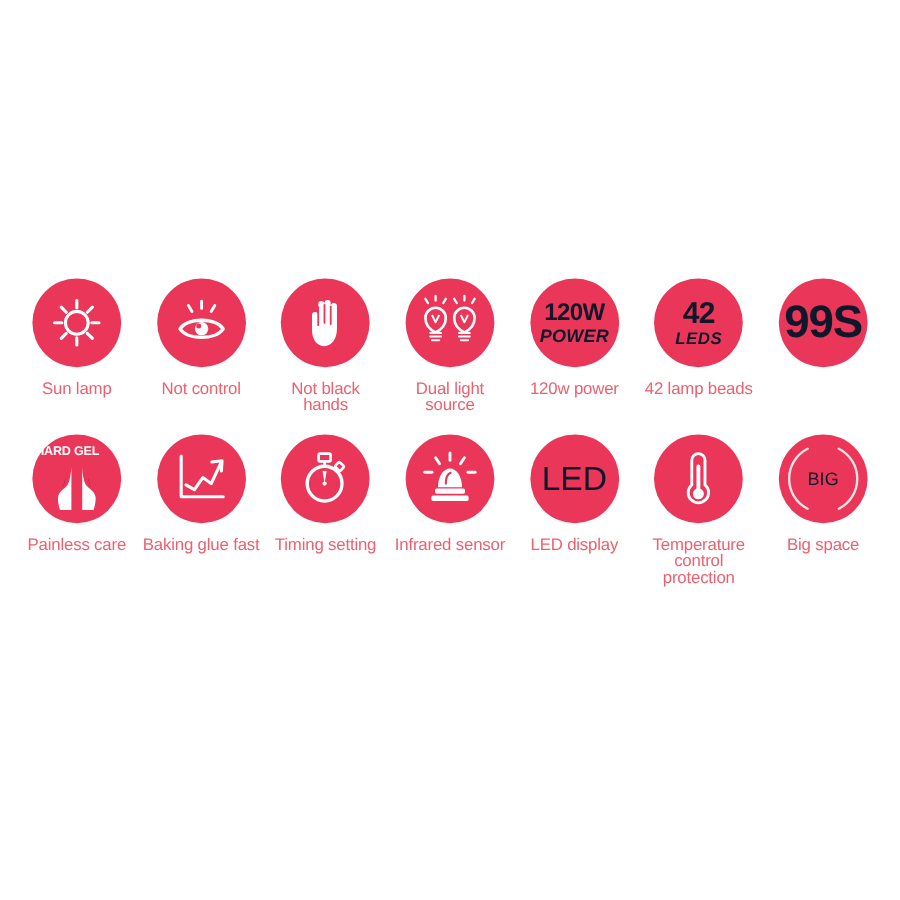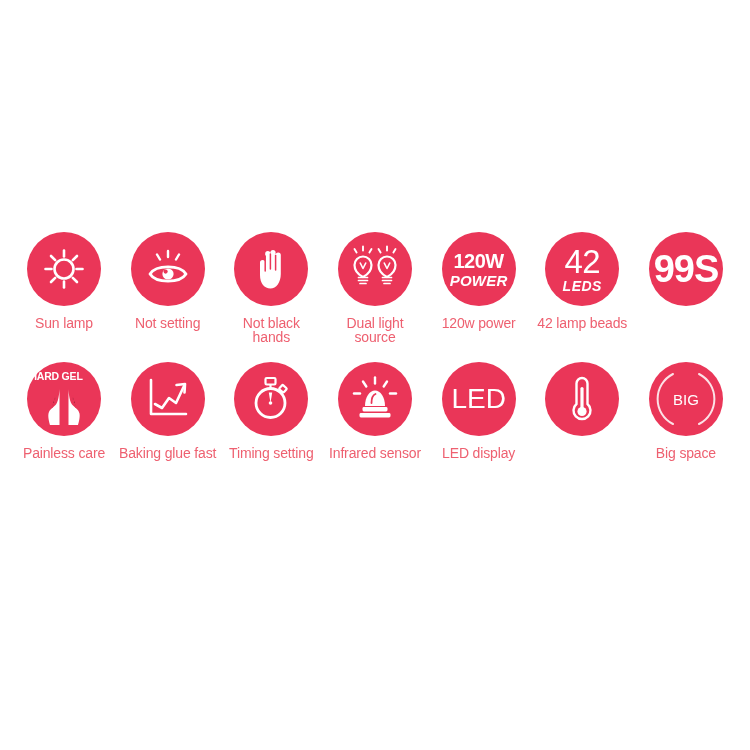--- a/index.html
+++ b/index.html
@@ -51,40 +51,40 @@
     color: #ee6070;
     font-size: 14px;
     line-height: 14px;
     text-align: center;
     letter-spacing: -0.15px;
     white-space: pre-line;
     width: 104px;
   }
   
   .tbadge {
-    color: #ffffff;
+    color: #0f172a;
     text-align: center;
     line-height: 1;
     user-select: none;
   }
   .t-120w {
     font-size: 20px;
     font-weight: 700;
     letter-spacing: -0.5px;
   }
   .t-power {
     font-size: 15px;
     font-weight: 700;
     font-style: italic;
     letter-spacing: 0.2px;
     margin-top: 2px;
   }
   .t-42 {
-    font-size: 33px;
-    font-weight: 400;
+    font-size: 25px;
+    font-weight: 700;
     letter-spacing: -0.5px;
   }
   .t-leds {
     font-size: 14px;
     font-weight: 700;
     font-style: italic;
     letter-spacing: 0.5px;
     margin-top: 1px;
   }
   .t-99s {
@@ -159,21 +159,21 @@
             <g stroke="#ffffff" stroke-width="2.4" stroke-linecap="round">
               <line x1="25" y1="5" x2="25" y2="11"></line>
               <line x1="14" y1="8.5" x2="17" y2="13.5"></line>
               <line x1="36" y1="8.5" x2="33" y2="13.5"></line>
             </g>
             <path d="M7 28 C13 18.5 37 18.5 43 28 C37 37.5 13 37.5 7 28 Z" fill="none" stroke="#ffffff" stroke-width="2.8" stroke-linejoin="round"></path>
             <circle cx="25" cy="28" r="5.6" fill="#ffffff"></circle>
             <circle cx="22.6" cy="25.6" r="2.1" fill="#ea3658"></circle>
           </svg>
         </div>
-        <div class="label">Not setting</div>
+        <div class="label">Not control</div>
       </div>
 
       <div class="cell">
         <div class="badge">
           <svg width="42" height="48" viewBox="0 0 42 48">
             <path d="M10 30 L10 17.5 a2.6 2.6 0 0 1 5.2 0 L15.2 8.5 a2.6 2.6 0 0 1 5.2 0
                      L20.4 7.5 a2.6 2.6 0 0 1 5.2 0 L25.6 10 a2.6 2.6 0 0 1 5.2 0
                      L30.8 29 c0 8.5 -4.5 14.5 -10.4 14.5 c-5.9 0 -10.4 -5 -10.4 -13.5 Z" fill="#ffffff"></path>
             <g stroke="#ea3658" stroke-width="1.5" stroke-linecap="round">
               <line x1="15.2" y1="11" x2="15.2" y2="26"></line>
@@ -326,20 +326,22 @@
       </div>
 
       <div class="cell">
         <div class="badge">
           <svg width="30" height="48" viewBox="0 0 30 48">
             <path d="M15 3 a5.5 5.5 0 0 1 5.5 5.5 L20.5 29 a8.5 8.5 0 1 1 -11 0 L9.5 8.5 A5.5 5.5 0 0 1 15 3 Z" fill="none" stroke="#ffffff" stroke-width="2.4"></path>
             <circle cx="15" cy="36.5" r="4.6" fill="#ffffff"></circle>
             <rect x="13.4" y="12" width="3.2" height="22" rx="1.6" fill="#ffffff"></rect>
           </svg>
         </div>
+        <div class="label">Temperature control
+protection</div>
       </div>
 
       <div class="cell">
         <div class="badge">
           <svg width="62" height="62" viewBox="0 0 62 62" style="position:absolute;left:6px;top:6px">
             <path d="M44 6 A28 28 0 0 1 44 56" fill="none" stroke="#ffffff" stroke-width="2" stroke-linecap="round" opacity="0.85"></path>
             <path d="M18 6 A28 28 0 0 0 18 56" fill="none" stroke="#ffffff" stroke-width="2" stroke-linecap="round" opacity="0.85"></path>
           </svg>
           <div class="tbadge t-big" style="position:relative">BIG</div>
         </div>

